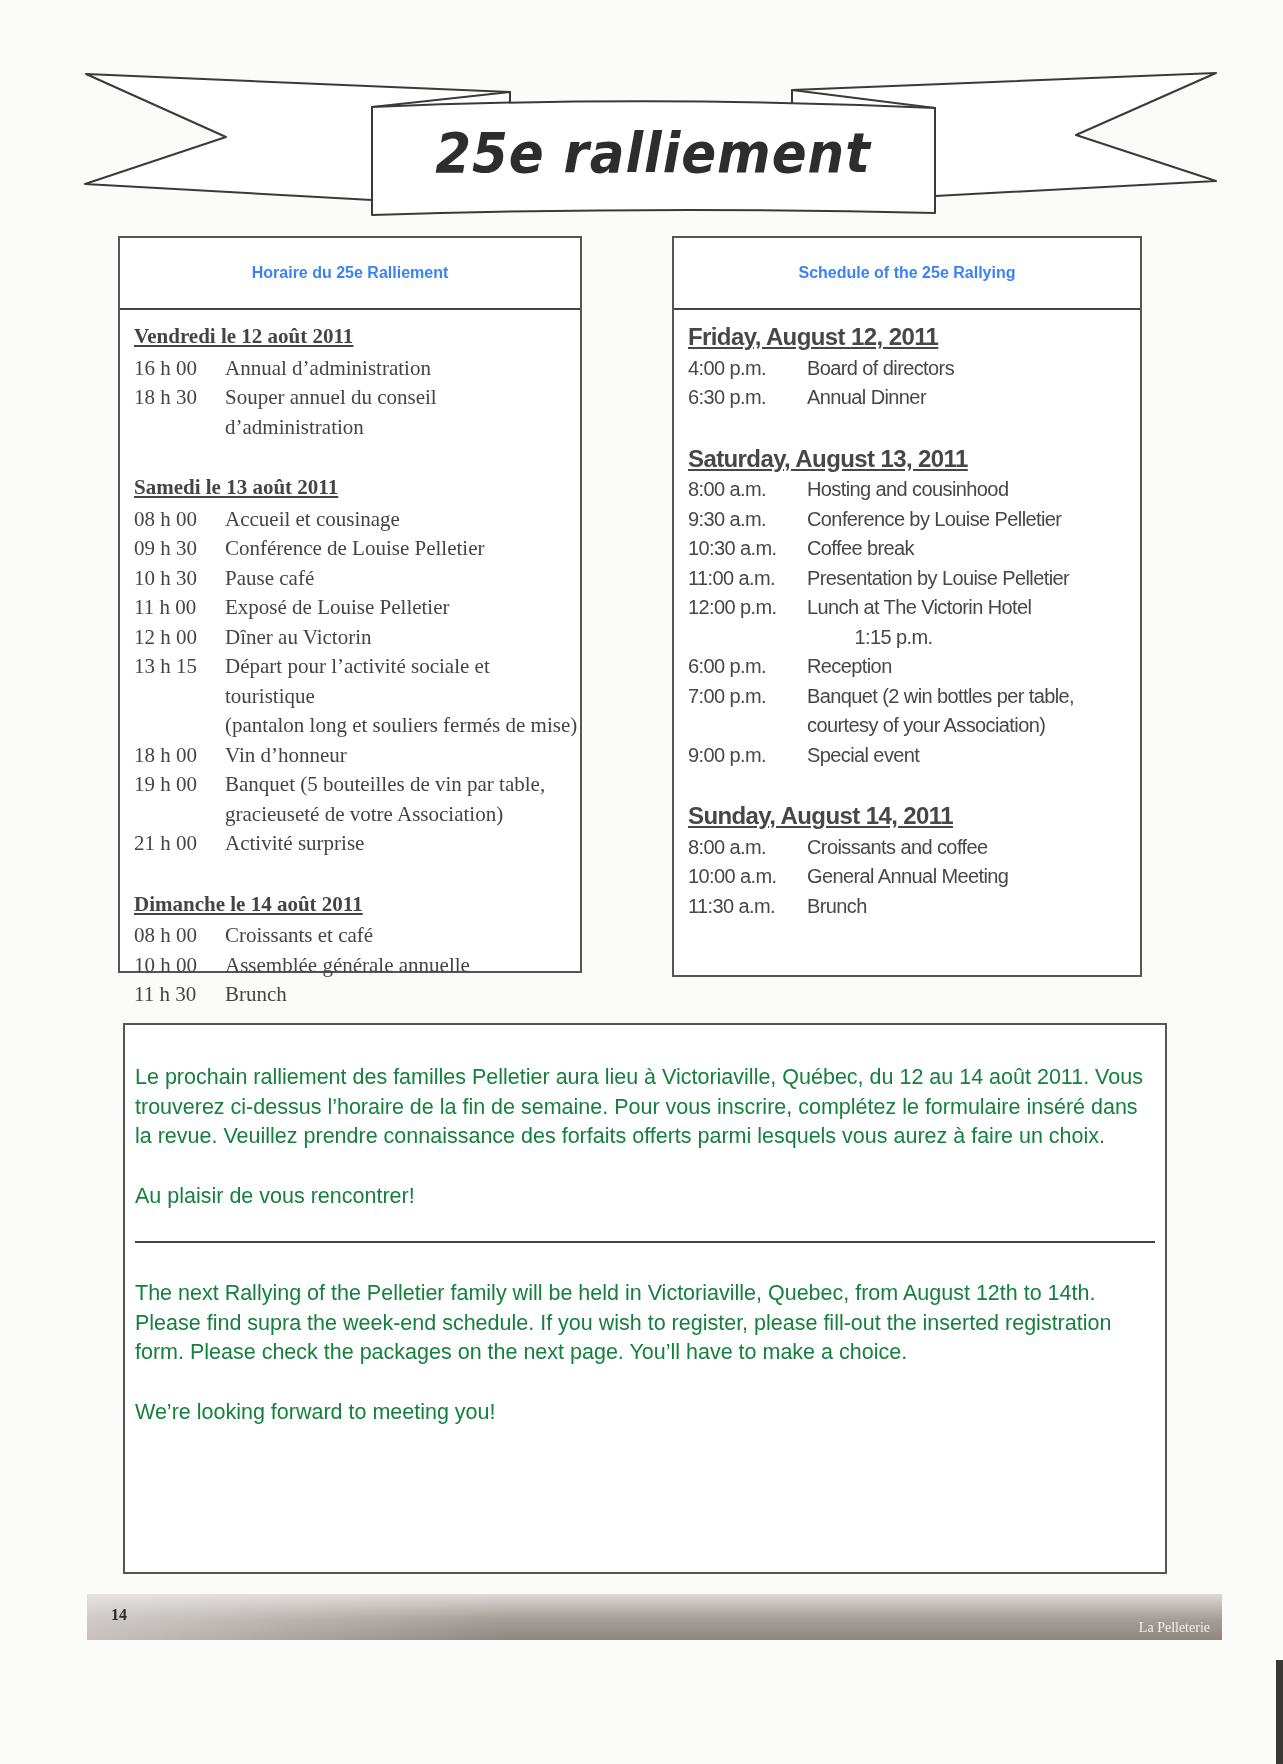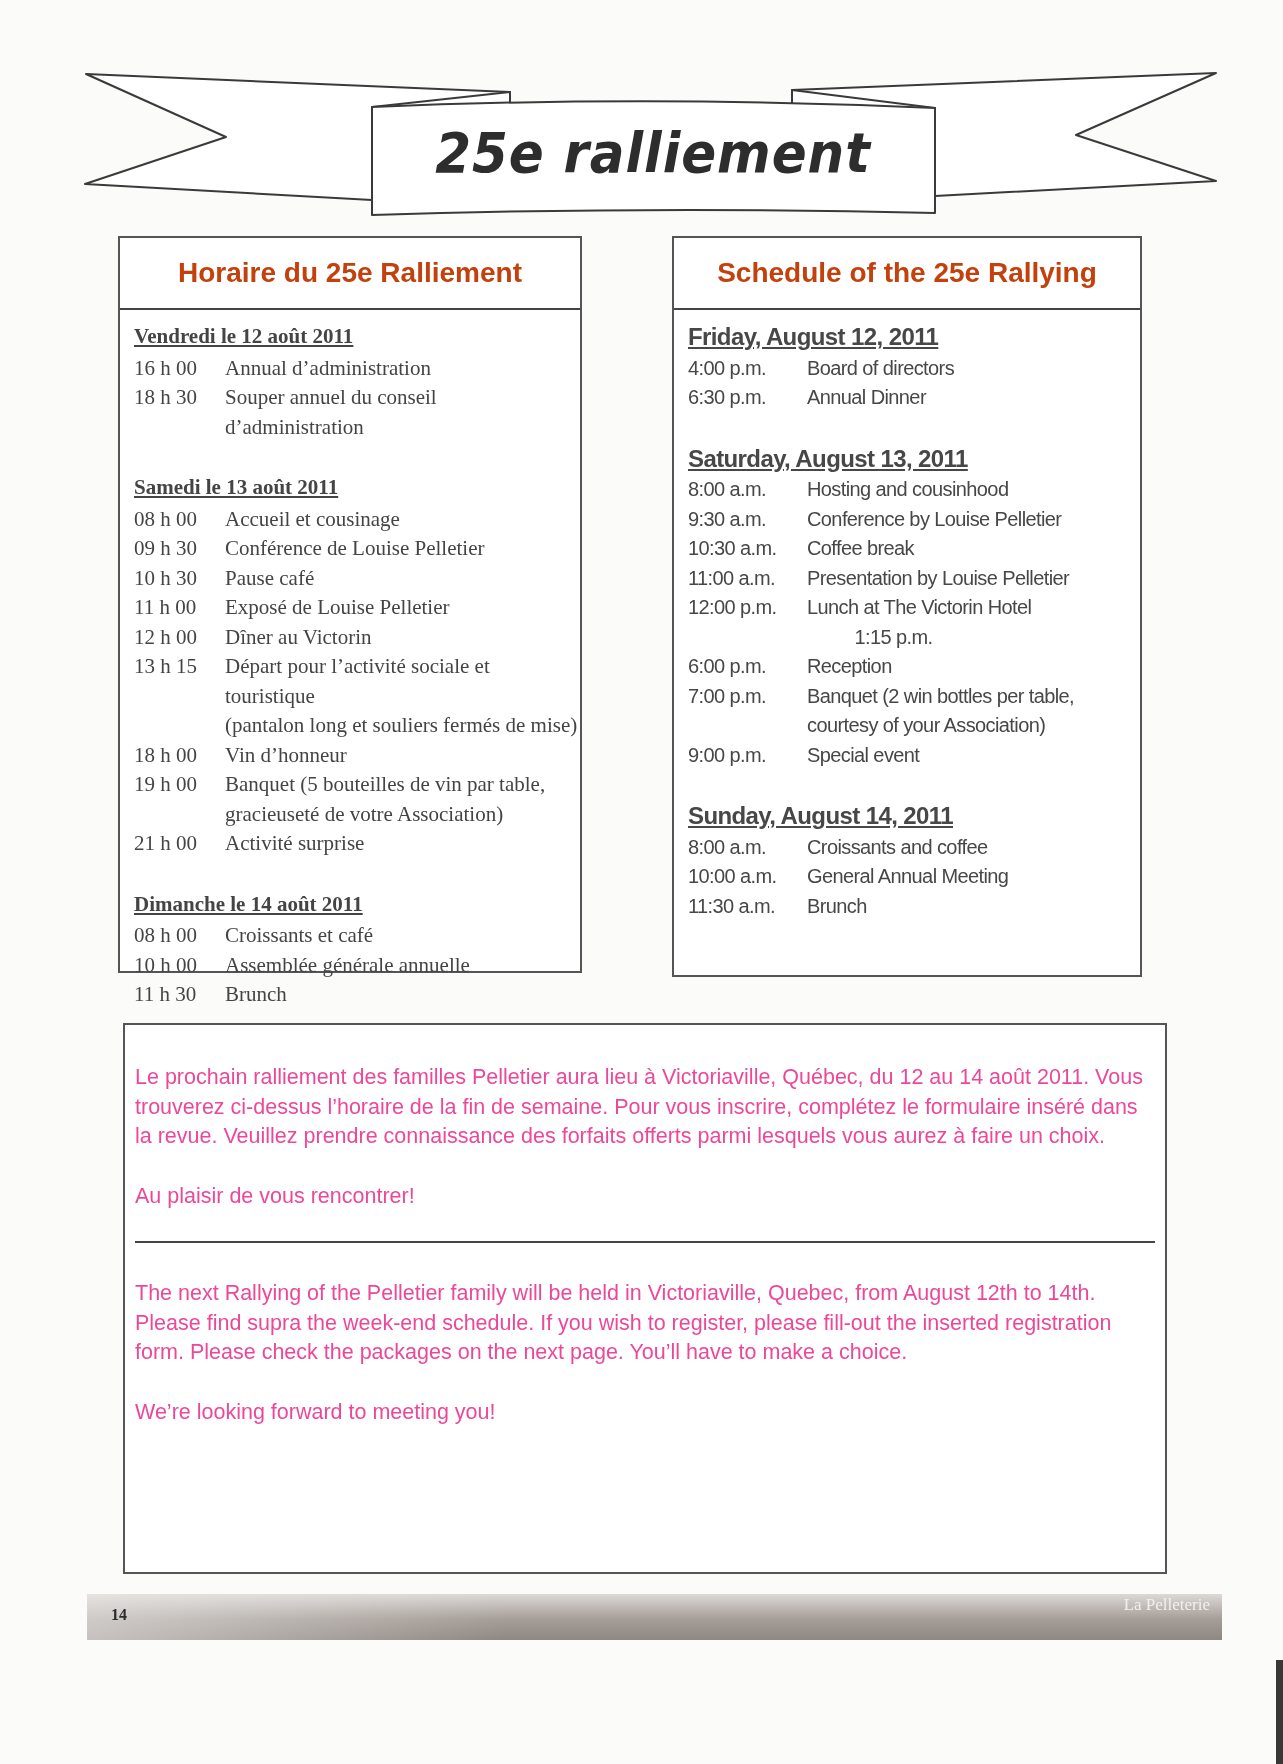--- a/index.html
+++ b/index.html
@@ -14,56 +14,56 @@
     font-family: "DejaVu Sans", sans-serif; font-weight: bold; font-size: 56px;
     color: #2d2d2d; letter-spacing: 1px; font-style: italic; transform: scaleX(0.92);
   }
   .sched-box {
     position: absolute; border: 2px solid #555; background: #fff; box-sizing: border-box;
   }
   #box-fr { left: 118px; top: 236px; width: 464px; height: 737px; }
   #box-en { left: 672px; top: 236px; width: 470px; height: 741px; }
   .sched-header {
     height: 70px; border-bottom: 2px solid #444; display: flex; align-items: center;
-    justify-content: center; font-weight: bold; font-size: 28px; color: #c2410c;
+    justify-content: center; font-weight: bold; font-size: 16px; color: #3b82f6;
   }
   .sched-body { padding: 12px 0 0 14px; }
   .day { margin-bottom: 31px; }
   .day-title { text-decoration: underline; font-weight: bold; display: inline-block; margin-bottom: 2px; }
   .row { display: flex; justify-content: center; }
   .row .t { flex: 0 0 auto; }
   .row .d { flex: 1 1 auto; }
   #box-fr .sched-body { font-family: "Liberation Serif", serif; font-size: 21px; line-height: 29.5px; color: #444; }
   #box-fr .row .t { width: 91px; }
   #box-fr .day-title { font-size: 21px; }
   #box-en .sched-body { font-family: "Liberation Sans", sans-serif; font-size: 20px; line-height: 29.5px; color: #474747; letter-spacing: -0.6px; }
   #box-en .row .t { width: 119px; }
   #box-en .day-title { font-size: 24px; }
   #box-bottom {
     position: absolute; left: 123px; top: 1023px; width: 1044px; height: 551px;
     border: 2px solid #555; box-sizing: border-box; background: #fff;
-    padding: 38px 10px 0 10px; font-size: 21.5px; line-height: 29.5px; color: #ec4899;
+    padding: 38px 10px 0 10px; font-size: 21.5px; line-height: 29.5px; color: #15803d;
   }
   #box-bottom p { margin: 0 0 30px 0; }
   .divider { border: none; border-top: 2px solid #444; margin: 17px 0 36px 0; }
   #footer-bar {
     position: absolute; left: 87px; top: 1594px; width: 1135px; height: 46px;
     background: linear-gradient(180deg, #ddd9d6 0%, #a59d98 55%, #8f8782 100%);
   }
   #footer-bar::before {
     content: ""; position: absolute; left: 0; top: 0; width: 420px; height: 100%;
     background: linear-gradient(90deg, rgba(235,233,231,0.6) 0%, rgba(235,233,231,0) 100%);
   }
   .page-num {
     position: absolute; left: 24px; top: 12px; font-family: "Liberation Serif", serif;
     font-size: 16px; font-weight: bold; color: #2c2c2c;
   }
   .mag-name {
-    position: absolute; right: 12px; top: 1px; font-family: "Liberation Serif", serif;
-    font-size: 17px; color: #f2f0ee;
+    position: absolute; right: 12px; top: 26px; font-family: "Liberation Serif", serif;
+    font-size: 14px; color: #f2f0ee;
   }
   #edge-shadow {
     position: absolute; left: 1276px; top: 1660px; width: 7px; height: 104px; background: #3a3836;
   }
 </style>
 </head>
 <body>
 
 <svg id="banner" viewBox="0 0 1283 240" width="1283" height="240">
   <g fill="#fff" stroke="#3a3a3a" stroke-width="2" stroke-linejoin="round">

